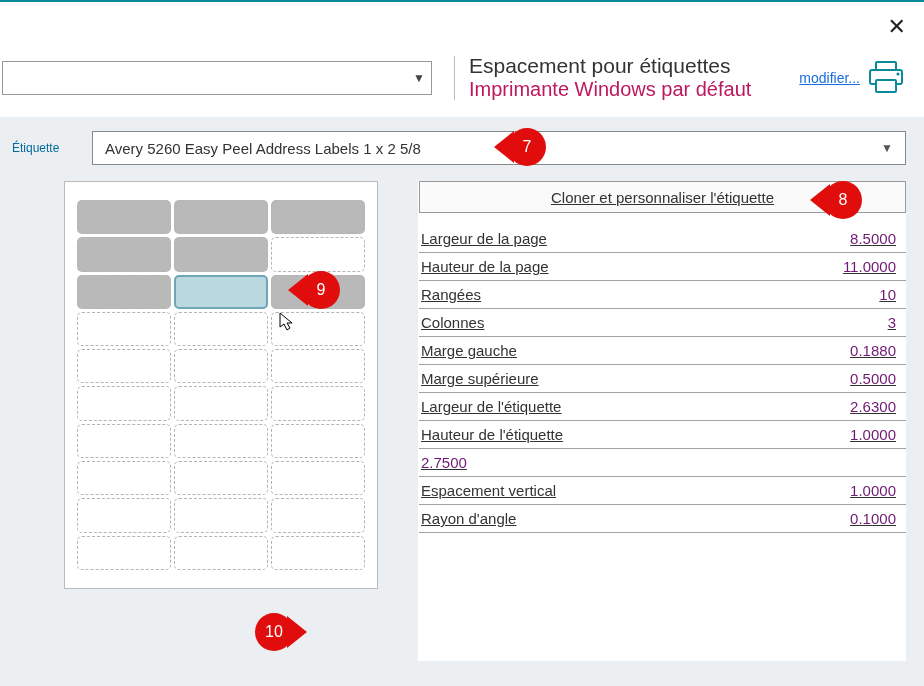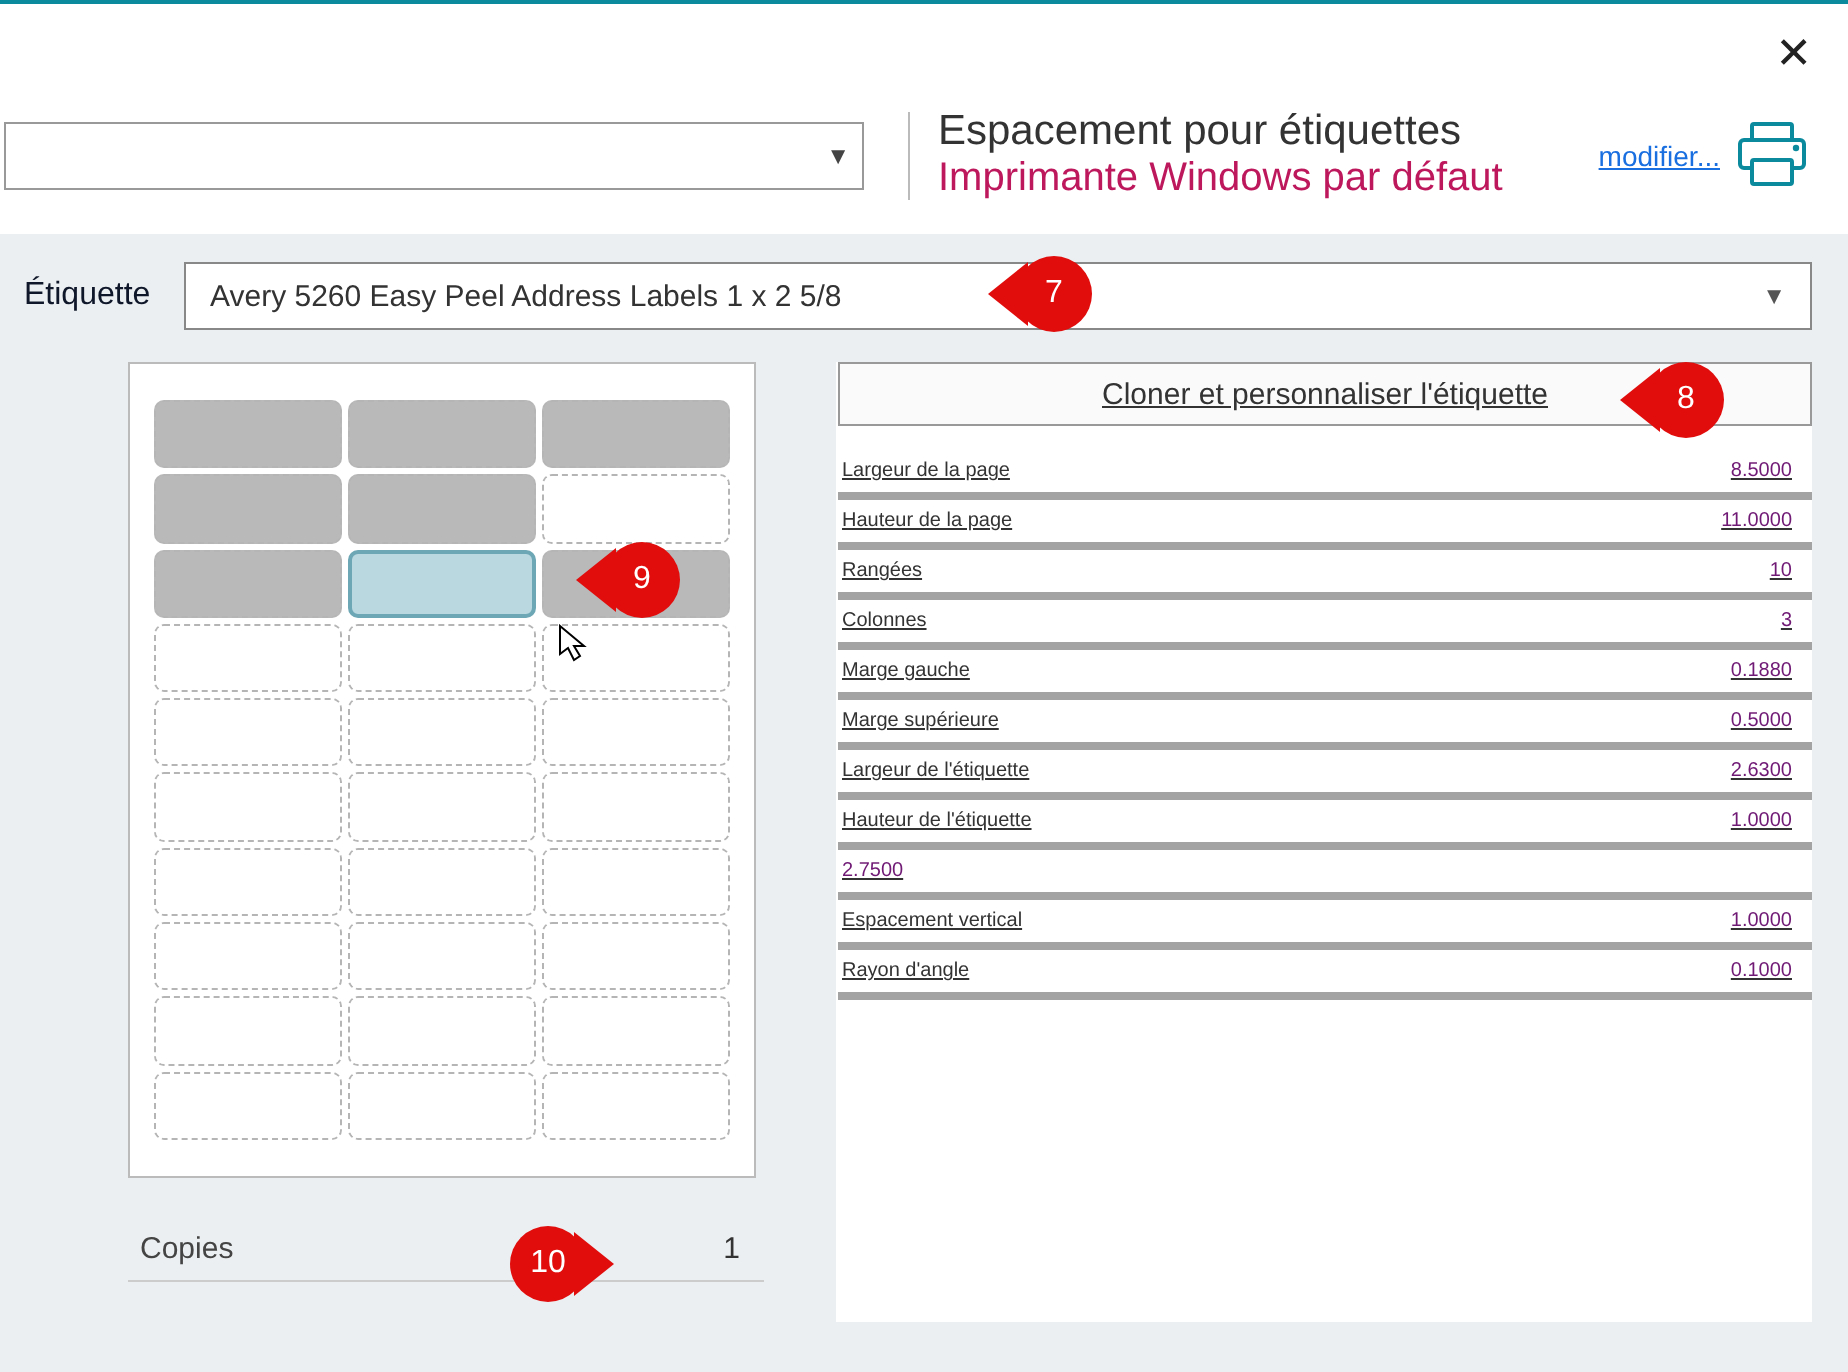--- a/index.html
+++ b/index.html
@@ -82,22 +82,22 @@
   height: 570px;
   position: relative;
 }
 .label-row {
   display: flex;
   align-items: center;
   gap: 10px;
   margin-bottom: 16px;
 }
 .label-row-label {
-  font-size: 16px;
-  color: #0f172a;
+  font-size: 12px;
+  color: #0369a1;
   min-width: 70px;
 }
 .etiquette-dd {
   flex: 1;
   height: 34px;
   border: 1px solid #888;
   background: #fff;
   display: flex;
   align-items: center;
   padding: 0 12px;
@@ -184,22 +184,22 @@
   display: flex;
   align-items: center;
   justify-content: center;
   margin-bottom: 12px;
 }
 .prop-row {
   display: flex;
   justify-content: space-between;
   align-items: center;
   padding: 5px 10px 5px 2px;
-  font-size: 10px;
-  border-bottom: 4px solid #a3a3a3;
+  font-size: 15px;
+  border-bottom: 1px solid #a3a3a3;
 }
 .prop-label { color: #333; }
 .prop-val { color: #701a75; font-variant-numeric: tabular-nums; }
 
 .annot {
   position: absolute;
   display: flex;
   align-items: center;
   pointer-events: none;
 }
@@ -302,24 +302,20 @@
             <div class="label-cell"></div>
             <div class="label-cell"></div>
             <div class="label-cell"></div>
           </div>
         <div class="cursor-fake">
           <svg width="16" height="20" viewBox="0 0 16 20">
             <path d="M1 1 L1 15 L5 12 L8 18 L11 16 L8 11 L13 11 Z" fill="#fff" stroke="#000" stroke-width="1"></path>
           </svg>
         </div>
       </div>
-      <div class="copies-row">
-        <span class="copies-label">Copies</span>
-        <span class="copies-val">1</span>
-      </div>
     </div>
 
     <div class="right-col">
       <div class="clone-btn">Cloner et personnaliser l'étiquette</div>
       <div id="props">
           <div class="prop-row">
             <span class="prop-label">Largeur de la page</span>
             <span class="prop-val">8.5000</span>
           </div>
           <div class="prop-row">

